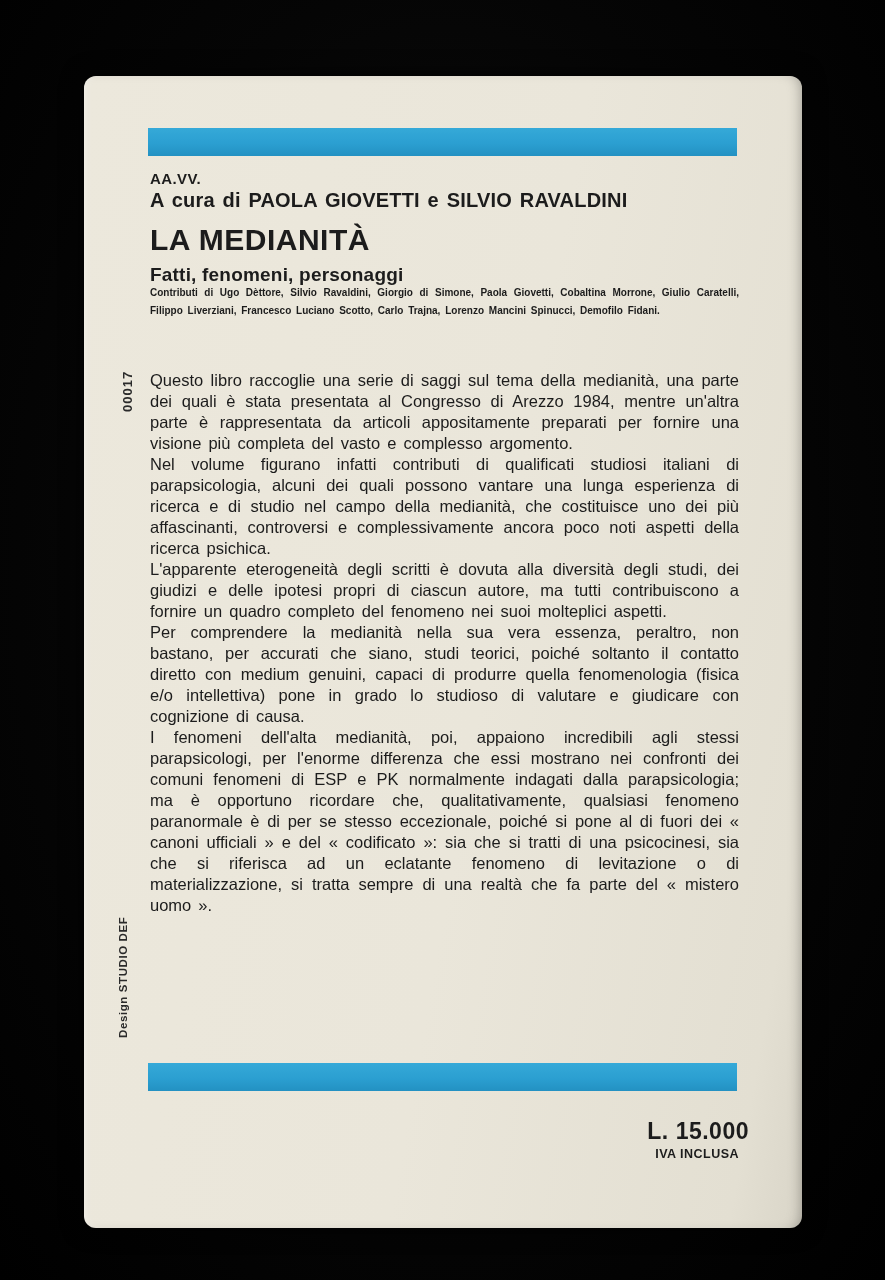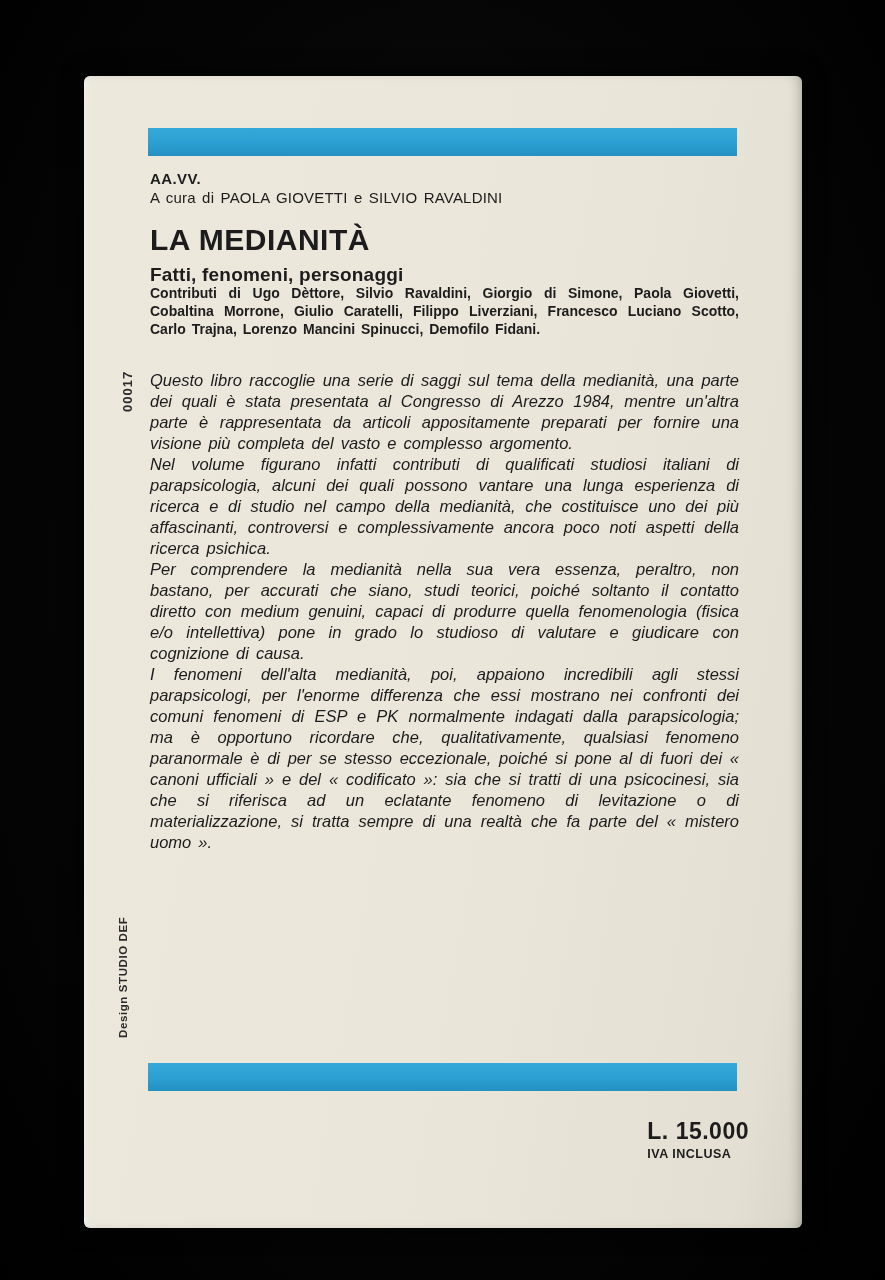--- a/index.html
+++ b/index.html
@@ -12,21 +12,21 @@
     overflow: hidden;
     font-family: "Liberation Sans", sans-serif;
   }
   .book-cover {
     position: absolute;
     left: 84px;
     top: 76px;
     width: 718px;
     height: 1152px;
     background: linear-gradient(100deg, #ece8dc 0%, #eae6da 55%, #e3dfd2 92%, #d9d5c8 100%);
-    border-radius: 6px;
+    border-radius: 12px;
     box-shadow: 0 0 22px rgba(0,0,0,0.85),
                 inset -8px 0 14px -8px rgba(0,0,0,0.35),
                 inset 4px 0 8px -4px rgba(255,255,255,0.5);
     color: #1c1c1c;
   }
   .color-bar {
     position: absolute;
     left: 64px;
     width: 589px;
     height: 28px;
@@ -39,22 +39,22 @@
     left: 66px;
     top: 94px;
     font-size: 15px;
     font-weight: bold;
     letter-spacing: 0.4px;
   }
   .curators-line {
     position: absolute;
     left: 66px;
     top: 113px;
-    font-size: 15px;
-    font-weight: normal;
+    font-size: 20px;
+    font-weight: bold;
     letter-spacing: 0.2px;
     word-spacing: 2px;
   }
   .book-title {
     position: absolute;
     left: 66px;
     top: 147px;
     font-size: 30px;
     font-weight: bold;
     letter-spacing: 0.5px;
@@ -66,37 +66,37 @@
     font-size: 19px;
     font-weight: bold;
     letter-spacing: 0.2px;
     margin-top: 8px;
   }
   .contributors-note {
     position: absolute;
     left: 66px;
     top: 208px;
     width: 589px;
-    font-size: 14px;
+    font-size: 10px;
     font-weight: bold;
     line-height: 18px;
     text-align: justify;
     word-spacing: 2px;
   }
   .body-text {
     position: absolute;
     left: 66px;
     top: 294px;
     width: 589px;
     font-size: 16.5px;
     line-height: 21px;
     text-align: justify;
     word-spacing: 2.5px;
   }
-  .body-text p { margin: 0; font-style: italic; }
+  .body-text p { margin: 0; }
   .vertical-text {
     position: absolute;
     transform: rotate(-90deg);
     transform-origin: left top;
     white-space: nowrap;
     font-weight: bold;
     color: #2a2a2a;
   }
   .spine-code {
     left: 36px;
@@ -107,21 +107,21 @@
   .design-credit {
     left: 33px;
     top: 962px;
     font-size: 11.5px;
     letter-spacing: 0.6px;
   }
   .price-block {
     position: absolute;
     right: 53px;
     top: 1042px;
-    text-align: left;
+    text-align: center;
   }
   .price {
     font-size: 23px;
     font-weight: bold;
     letter-spacing: 0.5px;
   }
   .vat-note {
     margin-top: 2px;
     font-size: 12.5px;
     font-weight: bold;
@@ -143,20 +143,21 @@
   <div class="book-subtitle">Fatti, fenomeni, personaggi</div>
 
   <div class="contributors-note">Contributi di Ugo Dèttore, Silvio Ravaldini, Giorgio di Simone, Paola Giovetti, Cobaltina Morrone, Giulio Caratelli, Filippo Liverziani, Francesco Luciano Scotto, Carlo Trajna, Lorenzo Mancini Spinucci, Demofilo Fidani.</div>
 
   <div class="vertical-text spine-code">00017</div>
   <div class="vertical-text design-credit">Design STUDIO DEF</div>
 
   <div class="body-text">
       <p>Questo libro raccoglie una serie di saggi sul tema della medianità, una parte dei quali è stata presentata al Congresso di Arezzo 1984, mentre un'altra parte è rappresentata da articoli appositamente preparati per fornire una visione più completa del vasto e complesso argomento.</p>
       <p>Nel volume figurano infatti contributi di qualificati studiosi italiani di parapsicologia, alcuni dei quali possono vantare una lunga esperienza di ricerca e di studio nel campo della medianità, che costituisce uno dei più affascinanti, controversi e complessivamente ancora poco noti aspetti della ricerca psichica.</p>
+      <p>L'apparente eterogeneità degli scritti è dovuta alla diversità degli studi, dei giudizi e delle ipotesi propri di ciascun autore, ma tutti contribuiscono a fornire un quadro completo del fenomeno nei suoi molteplici aspetti.</p>
       <p>Per comprendere la medianità nella sua vera essenza, peraltro, non bastano, per accurati che siano, studi teorici, poiché soltanto il contatto diretto con medium genuini, capaci di produrre quella fenomenologia (fisica e/o intellettiva) pone in grado lo studioso di valutare e giudicare con cognizione di causa.</p>
       <p>I fenomeni dell'alta medianità, poi, appaiono incredibili agli stessi parapsicologi, per l'enorme differenza che essi mostrano nei confronti dei comuni fenomeni di ESP e PK normalmente indagati dalla parapsicologia; ma è opportuno ricordare che, qualitativamente, qualsiasi fenomeno paranormale è di per se stesso eccezionale, poiché si pone al di fuori dei « canoni ufficiali » e del « codificato »: sia che si tratti di una psicocinesi, sia che si riferisca ad un eclatante fenomeno di levitazione o di materializzazione, si tratta sempre di una realtà che fa parte del « mistero uomo ».</p>
     </div>
 
   <div class="color-bar bar-bottom"></div>
 
   <div class="price-block">
     <div class="price">L. 15.000</div>
     <div class="vat-note">IVA INCLUSA</div>
   </div>

